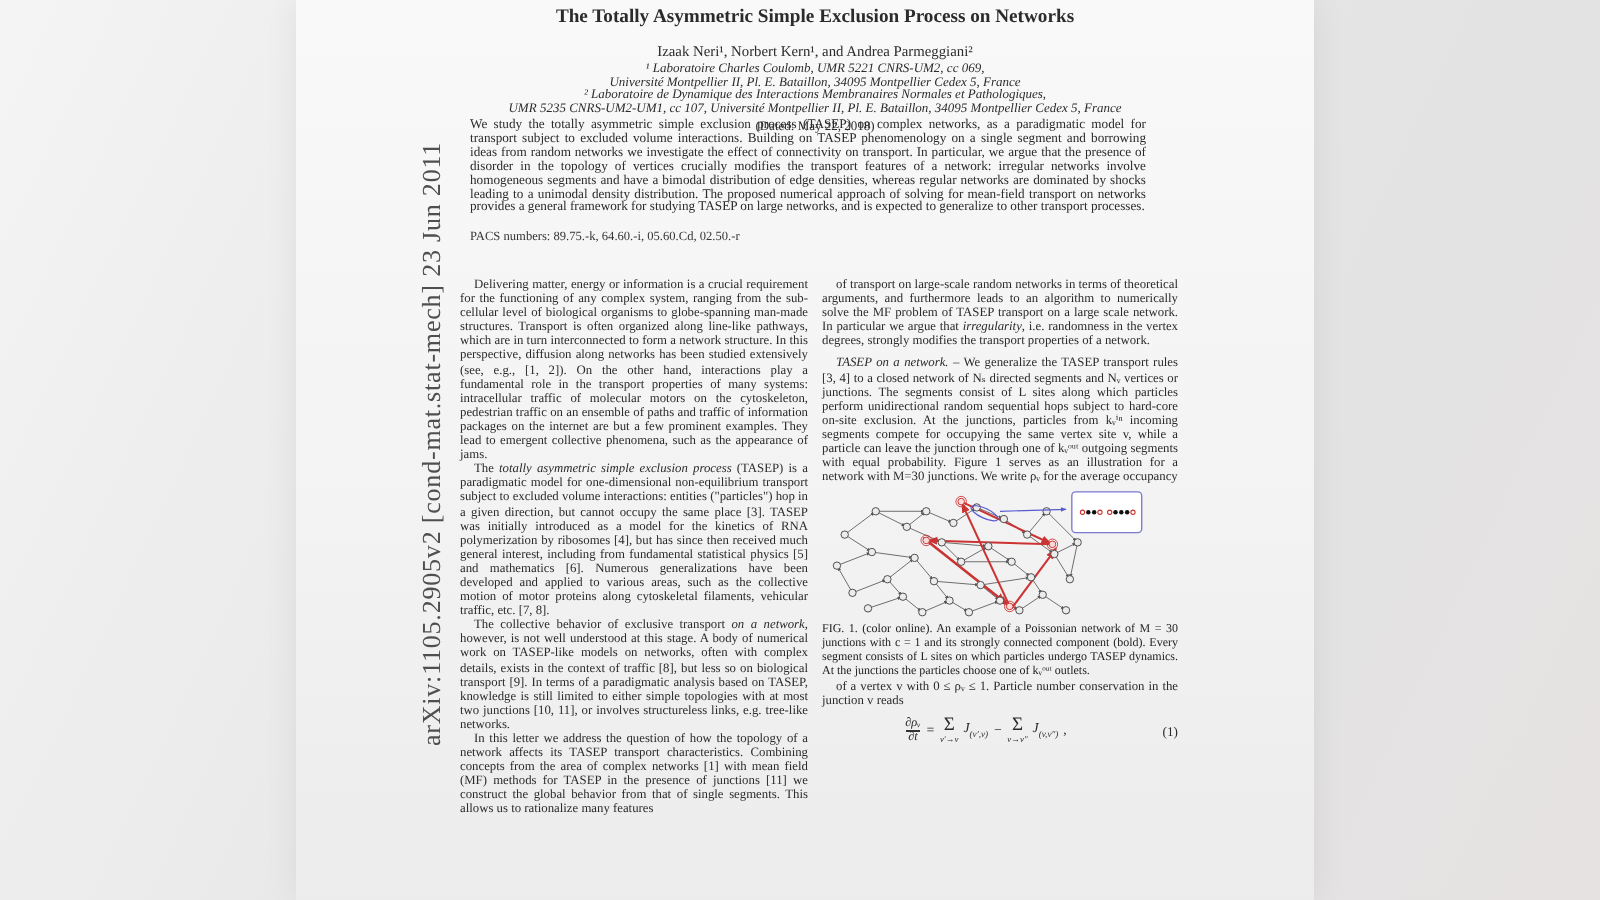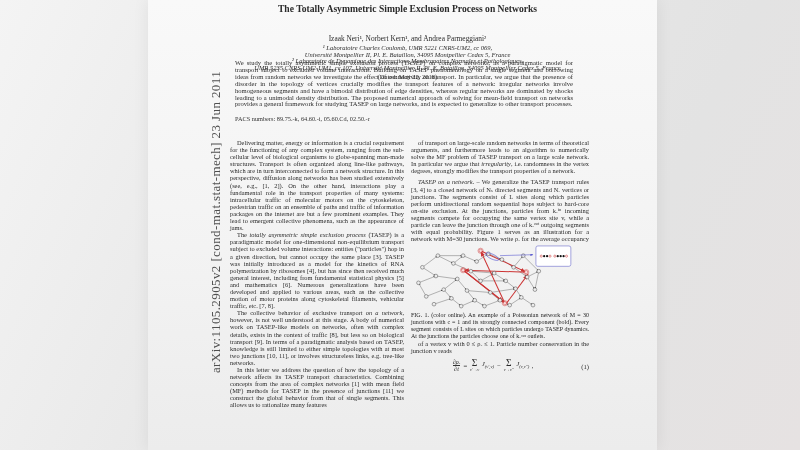--- a/index.html
+++ b/index.html
@@ -12,21 +12,21 @@
     position:absolute;left:148px;top:0;width:509px;height:450px;overflow:hidden;
     background:linear-gradient(180deg,#f9f9f9 0%,#f3f3f3 55%,#ececec 100%);
     box-shadow:0 0 16px rgba(0,0,0,0.07);
   }
   .watermark{
     position:absolute;left:-102px;top:214px;width:340px;height:16px;
     transform:rotate(-90deg);text-align:center;white-space:nowrap;
     font-size:13px;color:#4f4f4f;letter-spacing:.4px;
   }
   .head{position:absolute;top:3px;left:40px;right:30px;text-align:center;}
-  .title{font-size:9.6px;font-weight:bold;margin-bottom:20px;}
+  .title{font-size:9.6px;font-weight:bold;margin-bottom:7px;}
   .authors{font-size:7.4px;margin-bottom:2px;}
   .affil{font-size:6.5px;font-style:italic;line-height:6.6px;}
   .dated{font-size:6.5px;margin-top:2px;}
   .abstract{
     position:absolute;top:60px;left:87px;width:338px;
     font-size:6.6px;line-height:6.9px;text-align:justify;
   }
   .pacs{position:absolute;top:115px;left:87px;font-size:6.3px;color:#333;}
   .col{position:absolute;top:139px;font-size:6.4px;line-height:7.1px;text-align:justify;}
   .col-left{left:82px;width:174px;}

